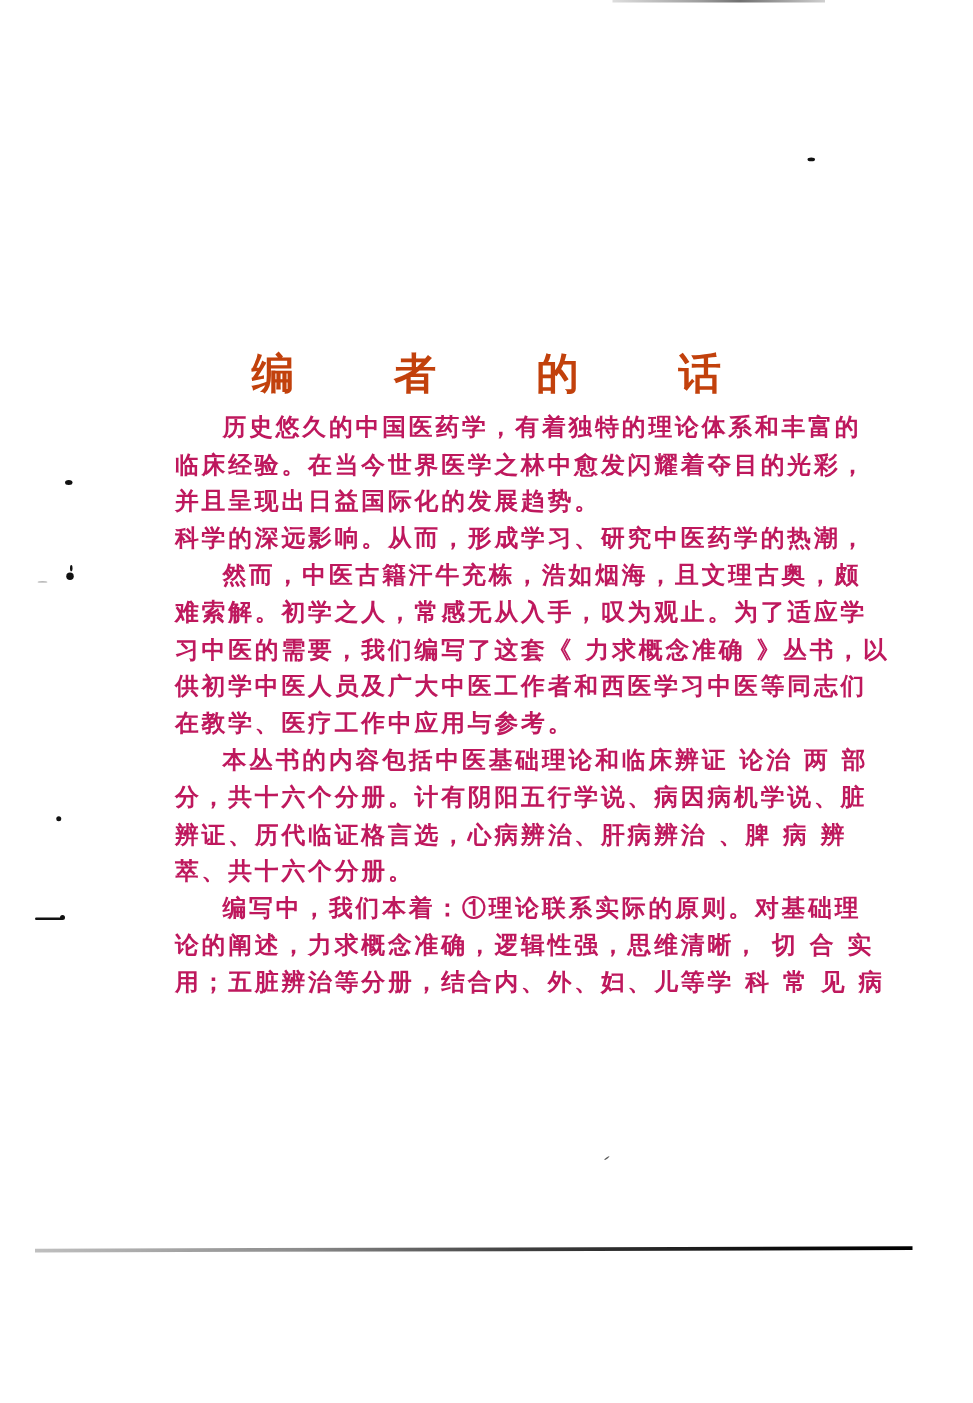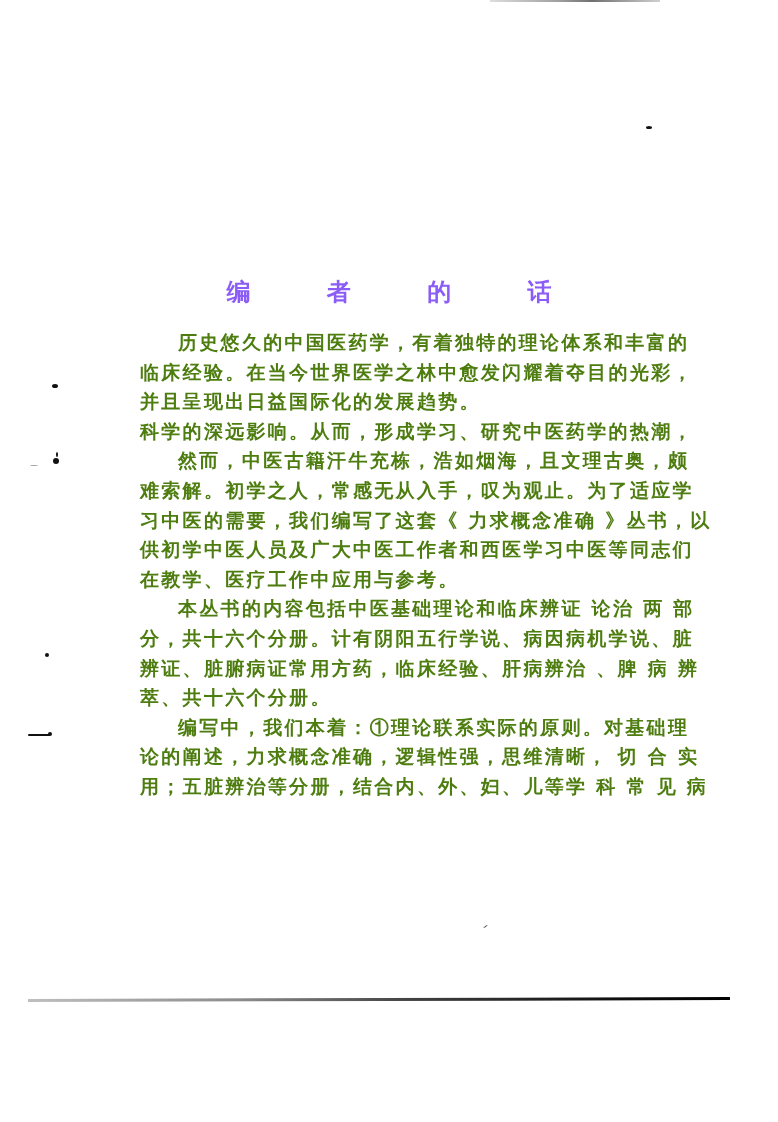--- a/index.html
+++ b/index.html
@@ -29,42 +29,42 @@
       height: 2px;
       background: linear-gradient(90deg, #cfcfcf, #777 40%, #333 60%, #bbb);
       opacity: 0.7;
     }
     .page-title {
       position: absolute;
       top: 256px;
       left: 0;
       width: 778px;
       text-align: center;
-      font-size: 24px;
+      font-size: 34px;
       font-weight: bold;
       letter-spacing: 34px;
       text-indent: 34px;
       line-height: 40px;
-      color: #8b5cf6;
+      color: #c2410c;
     }
     .body-text {
       position: absolute;
       top: 328px;
       left: 140px;
       width: 535px;
     }
     .para {
       margin: 0;
       font-size: 19px;
       line-height: 29.6px;
       font-weight: bold;
       text-align: justify;
       text-align-last: left;
       letter-spacing: 2.3px;
-      color: #4d7c0f;
+      color: #be185d;
     }
     .para .line {
       display: block;
       white-space: nowrap;
       text-align: justify;
       text-align-last: justify;
     }
     .para .line.last {
       text-align-last: left;
     }
@@ -104,21 +104,21 @@
     <p class="para">
       <span class="line first">然而，中医古籍汗牛充栋，浩如烟海，且文理古奥，颇</span>
       <span class="line">难索解。初学之人，常感无从入手，叹为观止。为了适应学</span>
       <span class="line">习中医的需要，我们编写了这套《 力求概念准确 》丛书，以</span>
       <span class="line">供初学中医人员及广大中医工作者和西医学习中医等同志们</span>
       <span class="line last">在教学、医疗工作中应用与参考。</span>
     </p>
     <p class="para">
       <span class="line first">本丛书的内容包括中医基础理论和临床辨证 论治 两 部</span>
       <span class="line">分，共十六个分册。计有阴阳五行学说、病因病机学说、脏</span>
-      <span class="line">辨证、脏腑病证常用方药，临床经验、肝病辨治 、脾 病 辨</span>
+      <span class="line">辨证、历代临证格言选，心病辨治、肝病辨治 、脾 病 辨</span>
       <span class="line last">萃、共十六个分册。</span>
     </p>
     <p class="para">
       <span class="line first">编写中，我们本着：①理论联系实际的原则。对基础理</span>
       <span class="line">论的阐述，力求概念准确，逻辑性强，思维清晰， 切 合 实</span>
       <span class="line">用；五脏辨治等分册，结合内、外、妇、儿等学 科 常 见 病</span>
     </p>
   </div>
 
   <div class="speck" style="left:52px;top:384px;width:6px;height:4px;"></div>

